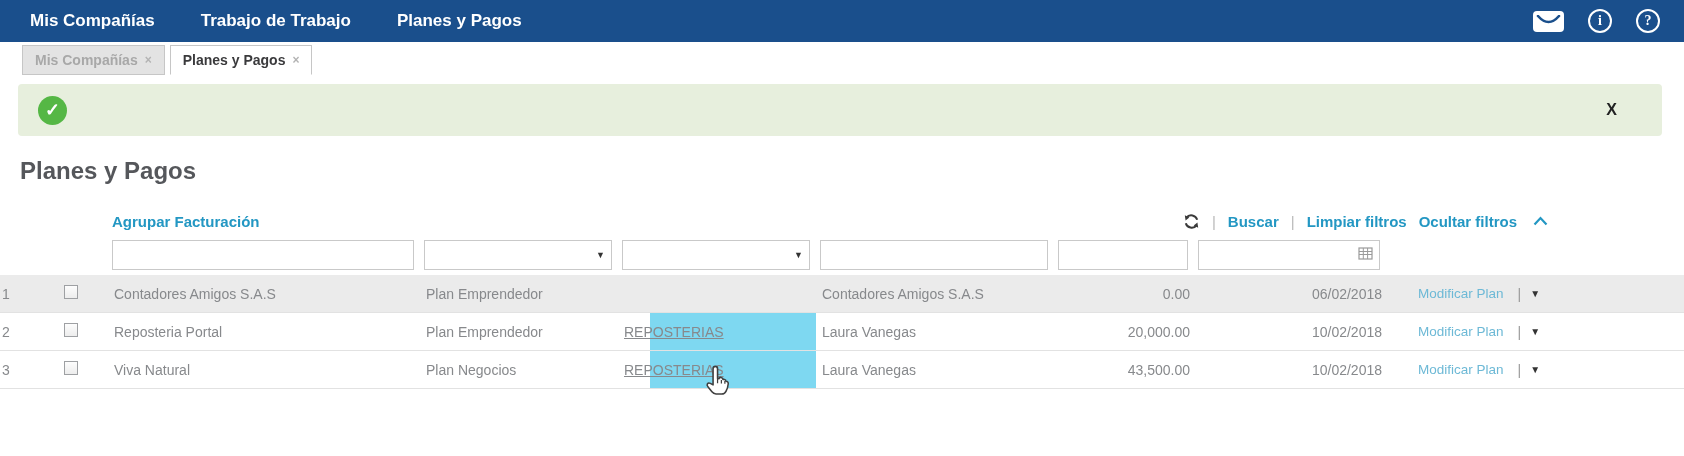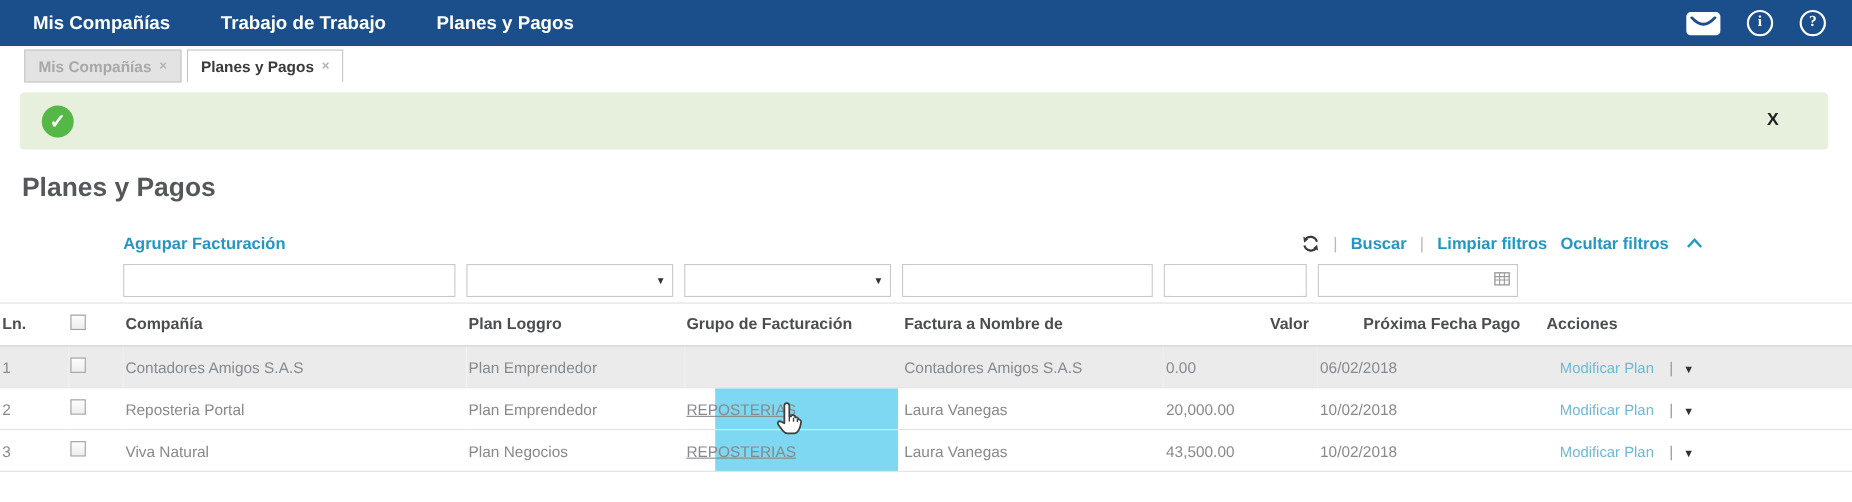--- a/index.html
+++ b/index.html
@@ -51,30 +51,30 @@
     display:flex; align-items:center; justify-content:flex-end; padding:0 6px; }
   .fbox input { border:none; outline:none; width:100%; height:100%; font-size:13px; font-family:inherit;}
   .fbox .arrow { font-size:9px; color:#333; }
 
   tr.header th { text-align:left; font-size:14.5px; font-weight:bold; color:#4b4d51;
     padding:10px 8px 10px 2px; border-top:1px solid #e0e0e0; border-bottom:1px solid #c3c3c3; }
   tr.header th.r { text-align:right; }
 
   tr.row td { font-size:14px; color:#87898c; padding:10px 8px 10px 2px; border-bottom:1px solid #e2e2e2; white-space:nowrap; overflow:hidden;}
   tr.row.selected { background:#ebebeb; }
-  td.r, th.r { }
+  td.r, th.r { text-align:right; }
   td.ln, th.ln { padding-left:20px; }
 
   .cb { width:14px; height:14px; border:1px solid #9ea0a3; background:linear-gradient(#fdfdfd,#ededed);
     display:inline-block; cursor:pointer; }
 
   td.hl { background:linear-gradient(90deg, transparent 28px, #7ed8f1 28px, #7ed8f1 194px, transparent 194px);
     padding-left:38px; color:#38839f; border-bottom-color:#6fc3dc;text-decoration:underline; }
 
-  .action-cell { display:flex; align-items:flex-end; padding-left:26px; }
+  .action-cell { display:flex; align-items:center; padding-left:26px; }
   .action-link { color:#6db9d6; font-size:13.5px; cursor:pointer; }
   .action-sep { color:#999; margin:0 9px 0 14px; }
   .action-arrow { font-size:10px; color:#333; cursor:pointer; }
 
   
   .cursor { position:absolute; left:699px; top:363px; width:36px; height:36px; pointer-events:none; }
 </style>
 </head>
 <body>
 
@@ -186,31 +186,20 @@
                 <line x1="1" y1="8.5" x2="14" y2="8.5" stroke="#9a9a9a"></line>
           <line x1="5.3" y1="2" x2="5.3" y2="13" stroke="#9a9a9a"></line>
                 <line x1="9.6" y1="2" x2="9.6" y2="13" stroke="#9a9a9a"></line>
         </svg>
       </span>
     </div>
         </td>
     <td></td>
   </tr>
 
-  <tr class="header">
-    <th class="ln">Ln.</th>
-    <th><span class="cb"></span></th>
-    <th>Compañía</th>
-    <th>Plan Loggro</th>
-    <th>Grupo de Facturación</th>
-    <th>Factura a Nombre de</th>
-    <th class="r">Valor</th>
-    <th class="r">Próxima Fecha Pago</th>
-    <th style="padding-left:16px">Acciones</th>
-  </tr>
 
   <tr class="row selected">
     <td class="ln">1</td>
     <td><span class="cb"></span></td>
     <td>Contadores Amigos S.A.S</td>
     <td>Plan Emprendedor</td>
     <td></td>
     <td>Contadores Amigos S.A.S</td>
     <td class="r">0.00</td>
     <td class="r">06/02/2018</td>

